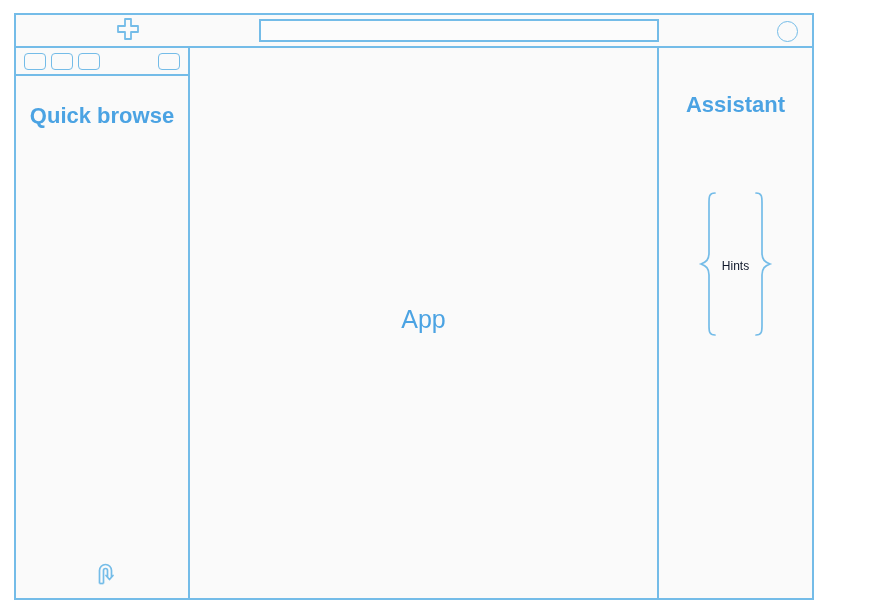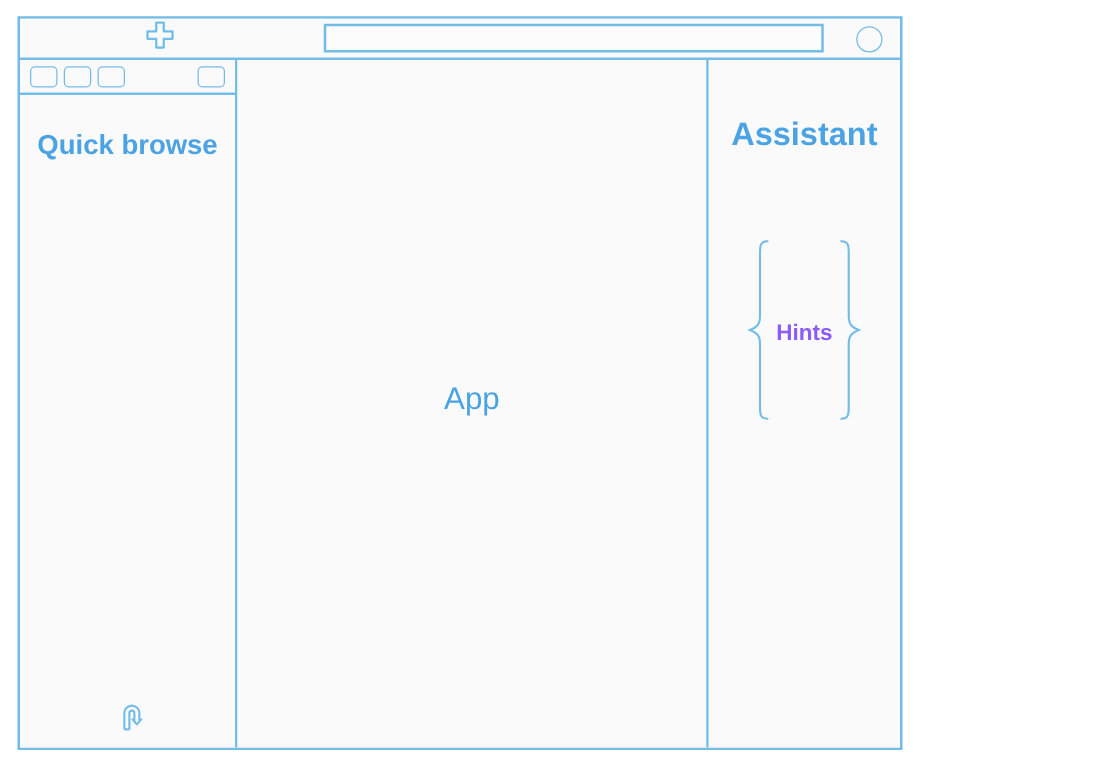--- a/index.html
+++ b/index.html
@@ -12,21 +12,21 @@
     height: 616px;
     font-family: "Liberation Sans", sans-serif;
     overflow: hidden;
   }
 
   
   .wireframe {
     position: absolute;
     left: 14px;
     top: 13px;
-    width: 708px;
+    width: 800px;
     height: 587px;
     box-sizing: border-box;
     border: 2px solid #74BCE8;
     background: #FAFAFA;
     display: flex;
     flex-direction: column;
   }
 
   
   .header-bar {
@@ -179,44 +179,43 @@
     position: relative;
     box-sizing: border-box;
     background: #FAFAFA;
   }
   .assistant-title {
     position: absolute;
     left: 0;
     right: 0;
     top: 44px;
     text-align: center;
-    font-size: 26px;
+    font-size: 22px;
     font-weight: bold;
     color: #4BA3E3;
   }
   .hints-block {
     position: absolute;
     left: 0;
     right: 0;
     top: 145px;
     height: 146px;
     display: flex;
     align-items: center;
     justify-content: center;
     gap: 2px;
   }
   .brace-svg {
     display: block;
     flex: 0 0 auto;
   }
   .hints-label {
-    font-size: 18px;
-    color: #8b5cf6;
+    font-size: 12px;
+    color: #0f172a;
     white-space: nowrap;
-    font-weight: bold;
   }
 </style>
 </head>
 <body>
 
 <div class="wireframe">
 
   <div class="header-bar">
 
     <div class="new-tab-button">

